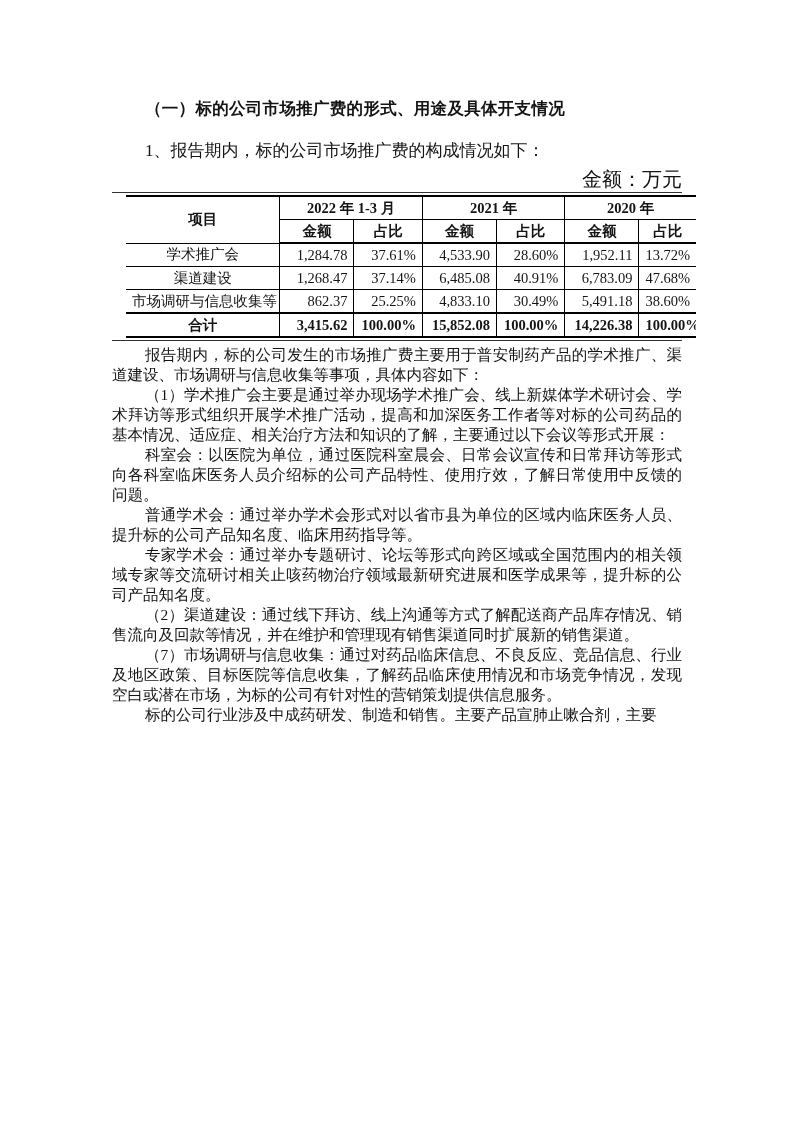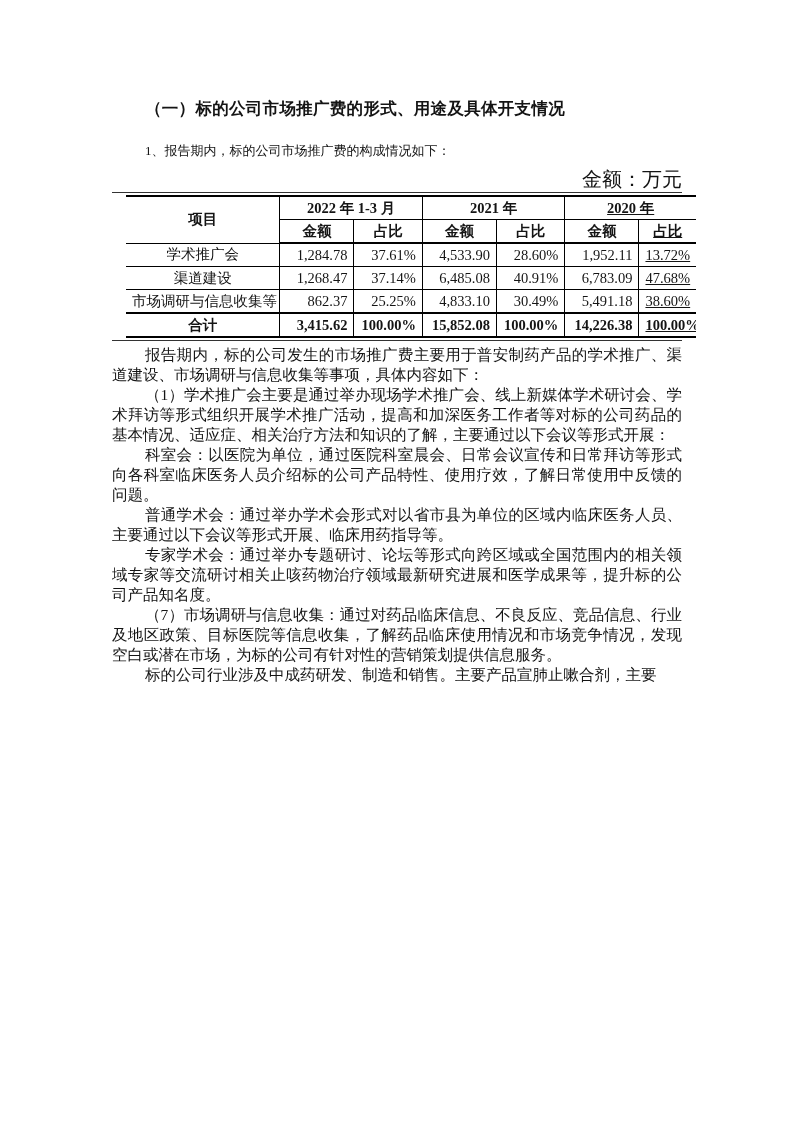--- a/index.html
+++ b/index.html
@@ -26,21 +26,21 @@
     margin: 97px 0 0 0;
     padding-left: 33px;
     font-size: 16.5px;
     line-height: 23px;
     font-weight: bold;
     font-family: "Liberation Sans", "DejaVu Sans", sans-serif;
     letter-spacing: 0.3px;
   }
   .intro {
     margin: 19px 0 0 0;
-    font-size: 13px;
+    font-size: 17px;
     line-height: 24px;
     text-indent: 33px;
   }
   .unit-note {
     margin-top: 6px;
     text-align: right;
     font-size: 20px;
     line-height: 20px;
   }
   .table-wrap {
@@ -65,21 +65,21 @@
     border-bottom: 1px solid #000;
     height: 22px;
     padding: 0 6px;
     vertical-align: middle;
     text-align: center;
     font-weight: normal;
     overflow: hidden;
     white-space: nowrap;
   }
   tr > th:first-child, tr > td:first-child { border-left: none; }
-  tr > th:last-child, tr > td:last-child { border-right: none; text-decoration: underline; }
+  tr > th:last-child, tr > td:last-child { border-right: none; }
   thead th { font-weight: bold; }
   thead tr.sub-header th { border-bottom: 2px solid #000; }
   td.num { text-align: right; }
   tr.total-row td { border-top: 2px solid #000; font-weight: bold; }
   .body-text {
     margin-top: 4px;
     font-size: 15.5px;
     line-height: 20px;
     text-align: justify;
   }
@@ -173,22 +173,23 @@
             <td class="num">100.00%</td>
           </tr>
         </tbody>
       </table>
     </div>
 
     <div class="body-text">
       <p>报告期内，标的公司发生的市场推广费主要用于普安制药产品的学术推广、渠道建设、市场调研与信息收集等事项，具体内容如下：</p>
       <p>（1）学术推广会主要是通过举办现场学术推广会、线上新媒体学术研讨会、学术拜访等形式组织开展学术推广活动，提高和加深医务工作者等对标的公司药品的基本情况、适应症、相关治疗方法和知识的了解，主要通过以下会议等形式开展：</p>
       <p>科室会：以医院为单位，通过医院科室晨会、日常会议宣传和日常拜访等形式向各科室临床医务人员介绍标的公司产品特性、使用疗效，了解日常使用中反馈的问题。</p>
-      <p>普通学术会：通过举办学术会形式对以省市县为单位的区域内临床医务人员、主要通过以下会议等形式开展、临床用药指导等。</p>
+      <p>普通学术会：通过举办学术会形式对以省市县为单位的区域内临床医务人员、提升标的公司产品知名度、临床用药指导等。</p>
       <p>专家学术会：通过举办专题研讨、论坛等形式向跨区域或全国范围内的相关领域专家等交流研讨相关止咳药物治疗领域最新研究进展和医学成果等，提升标的公司产品知名度。</p>
+      <p>（2）渠道建设：通过线下拜访、线上沟通等方式了解配送商产品库存情况、销售流向及回款等情况，并在维护和管理现有销售渠道同时扩展新的销售渠道。</p>
       <p>（7）市场调研与信息收集：通过对药品临床信息、不良反应、竞品信息、行业及地区政策、目标医院等信息收集，了解药品临床使用情况和市场竞争情况，发现空白或潜在市场，为标的公司有针对性的营销策划提供信息服务。</p>
       <p>标的公司行业涉及中成药研发、制造和销售。主要产品宣肺止嗽合剂，主要</p>
     </div>
 
   </div>
 
   <div class="footer-pagenum">44 / 152</div>
 </div>
 
 </body></html>

